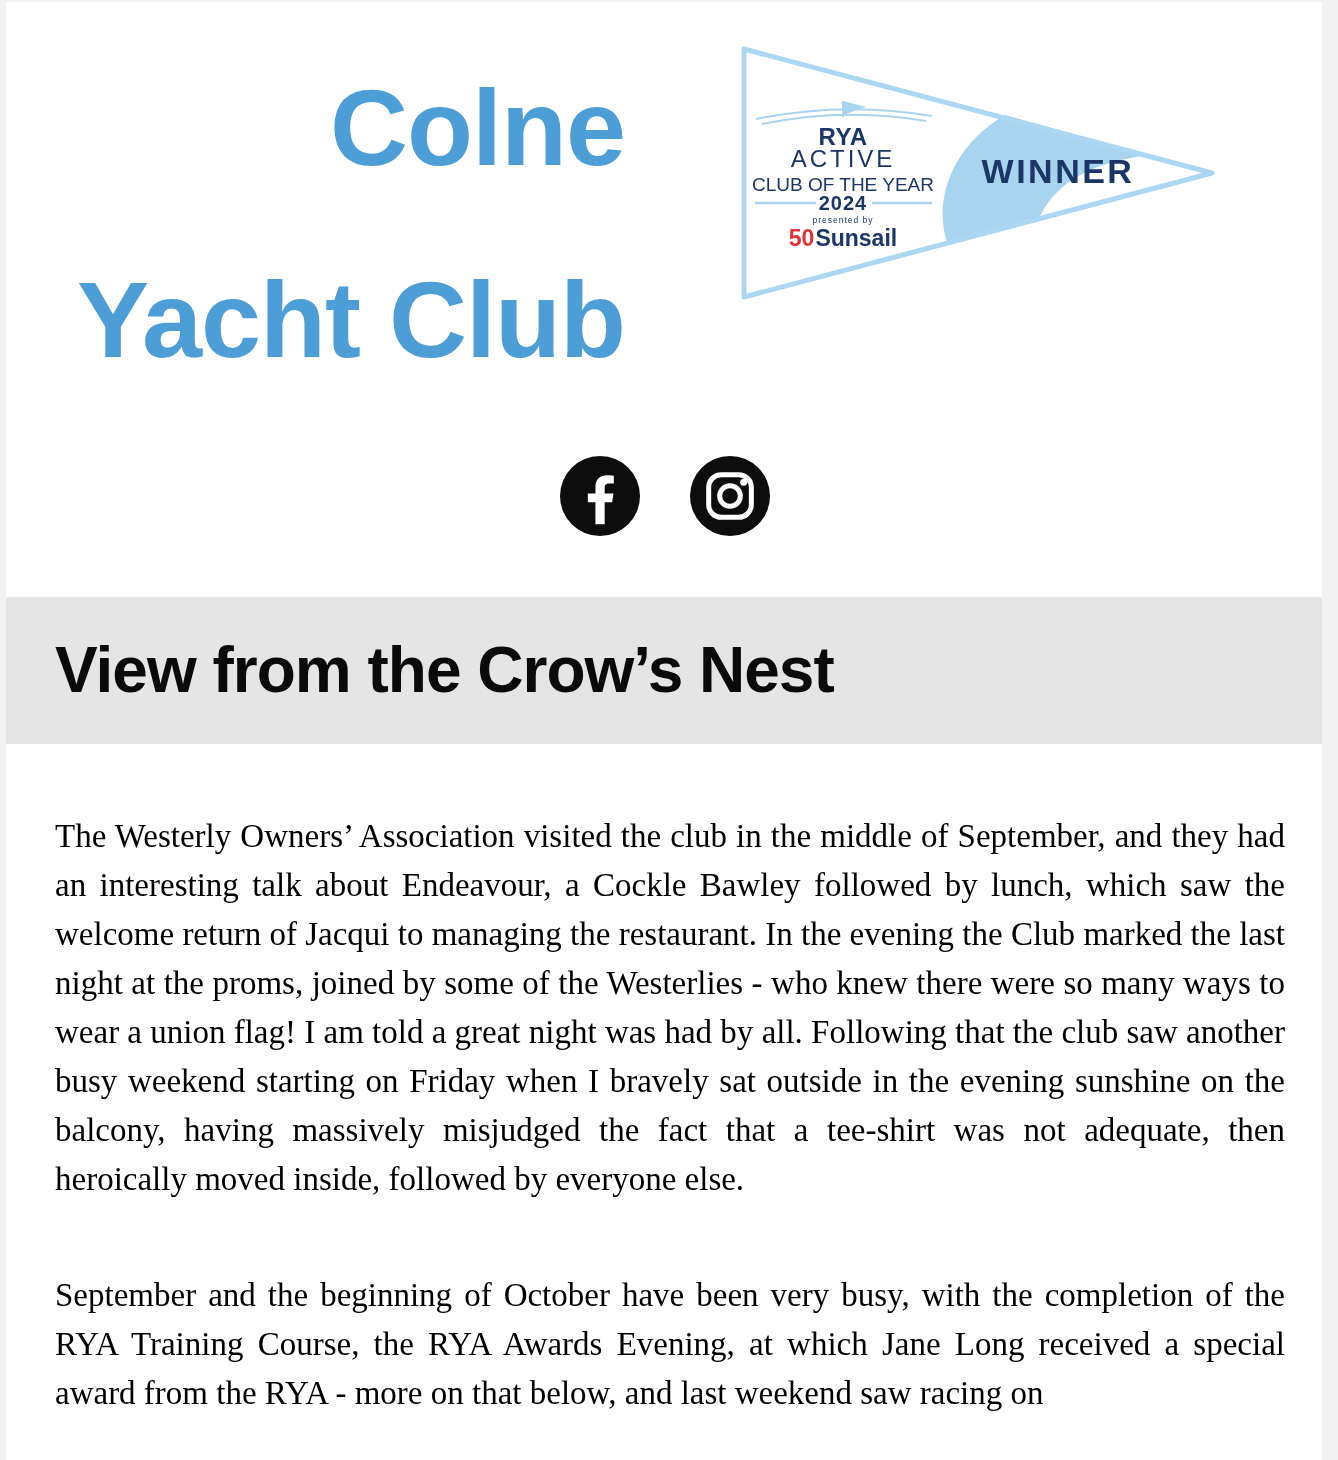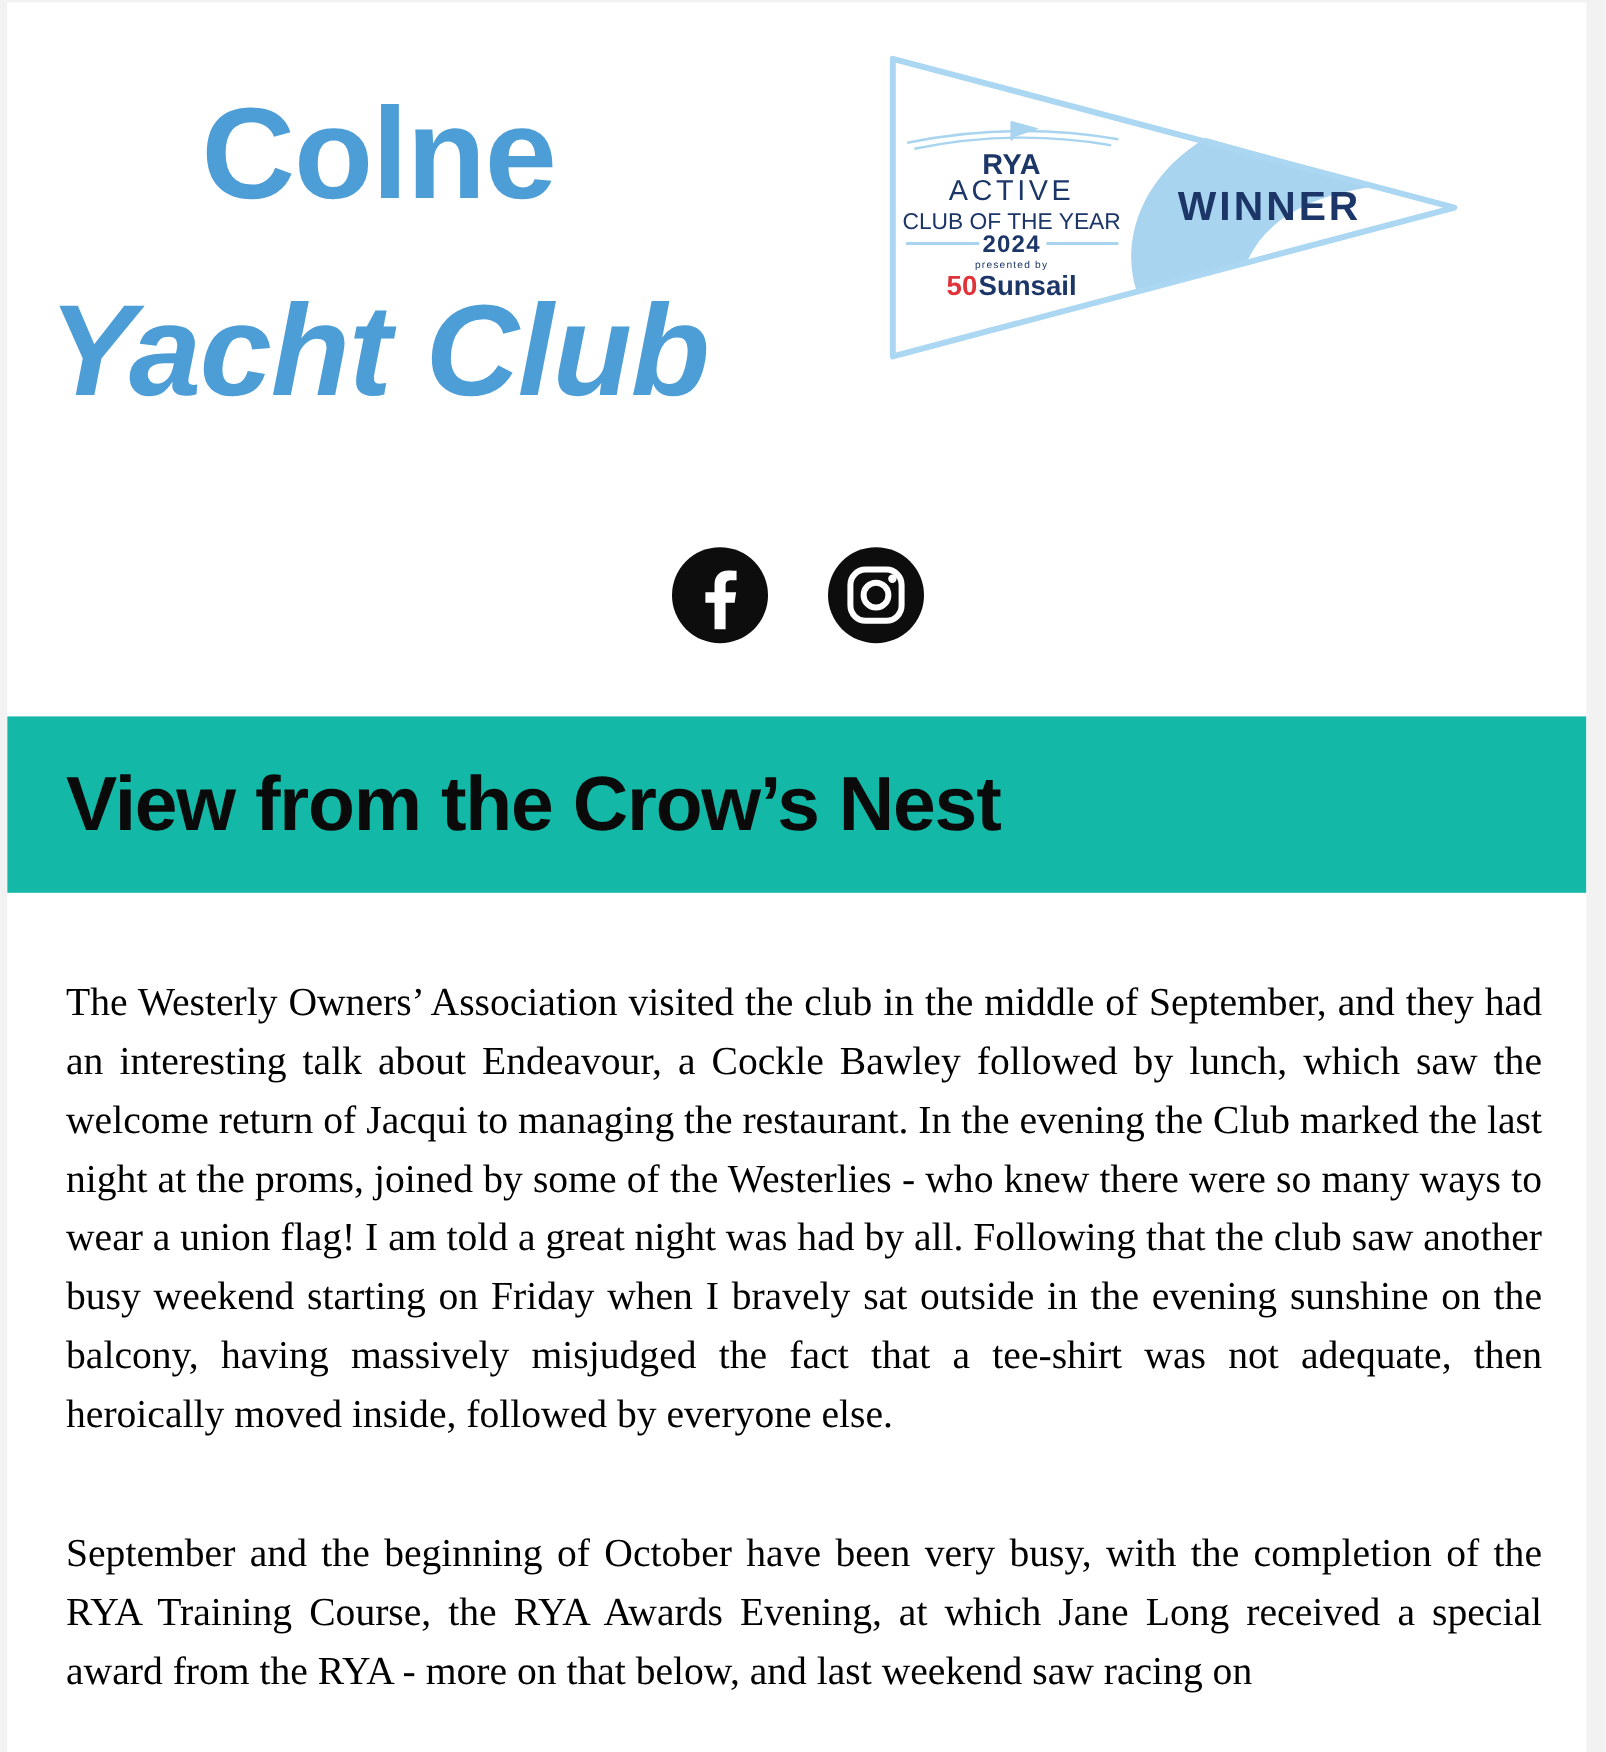--- a/index.html
+++ b/index.html
@@ -12,46 +12,46 @@
   }
   .card {
     position: absolute; left: 6px; top: 2px;
     width: 1316px; height: 1458px;
     background: #ffffff;
     overflow: hidden;
   }
   
   .title-block {
     position: absolute; top: 72px; left: 0; width: 619px;
-    text-align: center;
+    text-align: right;
     font-weight: bold;
     font-size: 108px; line-height: 108px;
     color: #4d9ed6;
     letter-spacing: -1px;
   }
-  .title-line2 { margin-top: 56px; font-style: italic; }
+  .title-line2 { margin-top: 84px; }
   .pennant {
     position: absolute; left: 734px; top: 43px;
     width: 478px; height: 256px;
   }
   .pennant text { font-family: "Liberation Sans", "DejaVu Sans", sans-serif; fill: #1b3667; }
   
   .social-row { position: absolute; top: 454px; left: 0; width: 1316px; height: 80px; }
   .social-circle {
     position: absolute; width: 80px; height: 80px; border-radius: 50%;
     background: #0d0d0d; cursor: pointer;
   }
   .social-fb { left: 554px; top: 0; }
   .social-ig { left: 684px; top: 0; }
   .social-circle svg { position: absolute; left: 0; top: 0; }
   
   .banner {
     position: absolute; top: 595px; left: 0;
     width: 1316px; height: 147px;
-    background: #14b8a6;
+    background: #e5e5e5;
   }
   .banner h1 {
     margin: 0; padding: 0 0 0 49px;
     font-size: 64px; line-height: 147px;
     font-weight: bold; color: #0a0a0a;
     letter-spacing: -1px;
   }
   
   .article {
     position: absolute; top: 810px; left: 0; right: 0;

